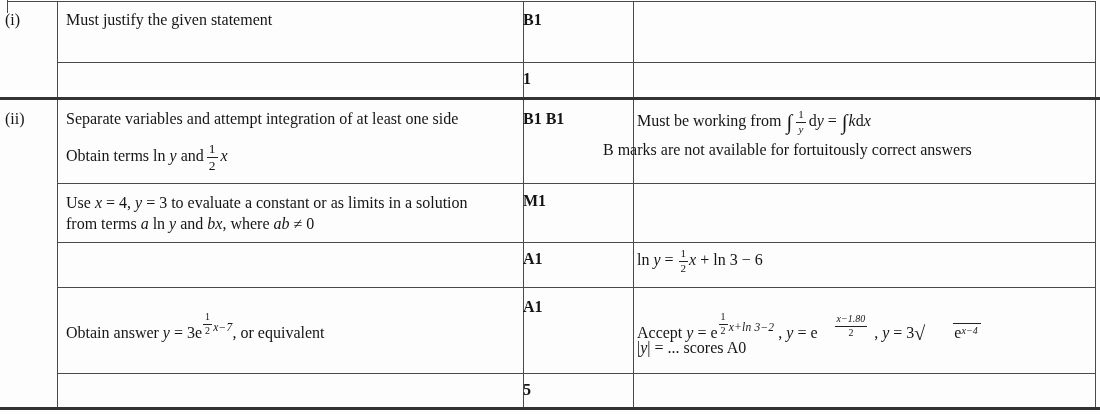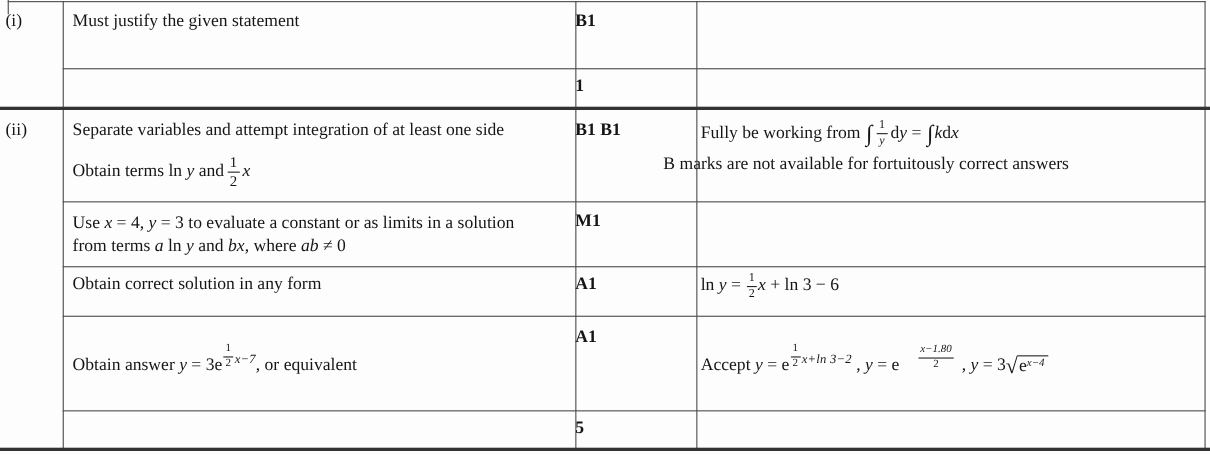--- a/index.html
+++ b/index.html
@@ -17,21 +17,21 @@
   .frac .den{display:block;padding-top:1px;}
   .f14{font-size:13.5px;}
   .f11{font-size:11px;}
   .f10{font-size:10px;margin-left:17px;}
   sup.exp{font-size:11.5px;vertical-align:7px;letter-spacing:0.2px;}
   sup.exp .frac{margin:0 1px;vertical-align:-3px;}
   sup.lift{font-size:10.5px;vertical-align:9px;}
   .int{font-size:21px;vertical-align:-3px;padding:0 1px;}
   .sqrt{display:inline-block;white-space:nowrap;}
   .rsign{font-size:20px;vertical-align:-2px;}
-  .rad{border-top:1px solid #222;padding:0 3px 0 1px;}
+  .rad{border-top:1px solid #222;padding:0 3px 0 1px;margin-left:28px;}
 </style>
 </head>
 <body>
 
 <div class="page">
 
   <div class="vl" style="left:7px;top:0;height:13px"></div>
   <div class="hl" style="left:7px;top:1px;width:1089px"></div>
   <div class="vl" style="left:57px;top:1px;height:407px"></div>
   <div class="vl" style="left:523px;top:1px;height:407px"></div>
@@ -51,39 +51,41 @@
 
   <div class="mark" style="top:70px">1</div>
 
   <div class="cell" style="left:5px;top:110px">(ii)</div>
   <div class="cell" style="left:66px;top:110px">Separate variables and attempt integration of at least one side</div>
   <div class="cell" style="left:66px;top:138px;height:36px;line-height:36px">
     <span>Obtain terms ln </span><span class="it">y</span><span> and</span><span class="frac f14"><span class="num">1</span><span class="den">2</span></span><span class="it">x</span>
   </div>
   <div class="mark" style="top:110px">B1 B1</div>
   <div class="cell" style="left:637px;top:106px;height:30px;line-height:30px">
-    <span>Fully be working from </span><span class="int">∫</span><span class="frac f11"><span class="num">1</span><span class="den it">y</span></span><span>d</span><span class="it">y</span><span> = </span><span class="int">∫</span><span class="it">k</span><span>d</span><span class="it">x</span>
+    <span>Must be working from </span><span class="int">∫</span><span class="frac f11"><span class="num">1</span><span class="den it">y</span></span><span>d</span><span class="it">y</span><span> = </span><span class="int">∫</span><span class="it">k</span><span>d</span><span class="it">x</span>
   </div>
   <div class="cell" style="left:603px;top:141px">B marks are not available for fortuitously correct answers</div>
 
   <div class="wrapcell" style="left:66px;top:192px;width:450px">
     <span>Use </span><span class="it">x</span><span> = 4, </span><span class="it">y</span><span> = 3 to evaluate a constant or as limits in a solution</span><br>
     <span>from terms </span><span class="it">a</span><span> ln </span><span class="it">y</span><span> and </span><span class="it">bx</span><span>, where </span><span class="it">ab</span><span> ≠ 0</span>
   </div>
   <div class="mark" style="top:192px">M1</div>
 
-  <div class="cell" style="left:66px;top:250px">Obtain correct solution in any form</div>
   <div class="mark" style="top:250px">A1</div>
   <div class="cell" style="left:637px;top:246px;height:28px;line-height:28px">
     <span>ln </span><span class="it">y</span><span> = </span><span class="frac f11" style="margin:0 1px"><span class="num">1</span><span class="den">2</span></span><span class="it">x</span><span> + ln 3 − 6</span>
   </div>
 
   <div class="cell" style="left:66px;top:312px">
     <span>Obtain answer </span><span class="it">y</span><span> = 3e</span><sup class="exp"><span class="frac f10"><span class="num">1</span><span class="den">2</span></span><span class="it">x−7</span></sup><span>, or equivalent</span>
   </div>
   <div class="mark" style="top:298px">A1</div>
   <div class="cell" style="left:637px;top:312px">
     <span>Accept </span><span class="it">y</span><span> = e</span><sup class="exp"><span class="frac f10"><span class="num">1</span><span class="den">2</span></span><span class="it">x+ln 3−2</span></sup><span> , </span><span class="it">y</span><span> = e</span><sup class="lift"><span class="frac f10"><span class="num it">x−1.80</span><span class="den">2</span></span></sup><span> , </span><span class="it">y</span><span> = 3</span><span class="sqrt"><span class="rsign">√</span><span class="rad"><span>e</span><sup class="lift it" style="font-size:10px;vertical-align:4px">x−4</sup></span></span>
   </div>
+  <div class="cell" style="left:637px;top:339px">
+    <span>|</span><span class="it">y</span><span>| = ... scores A0</span>
+  </div>
 
   <div class="mark" style="top:381px">5</div>
 
 </div>
 
 </body></html>

